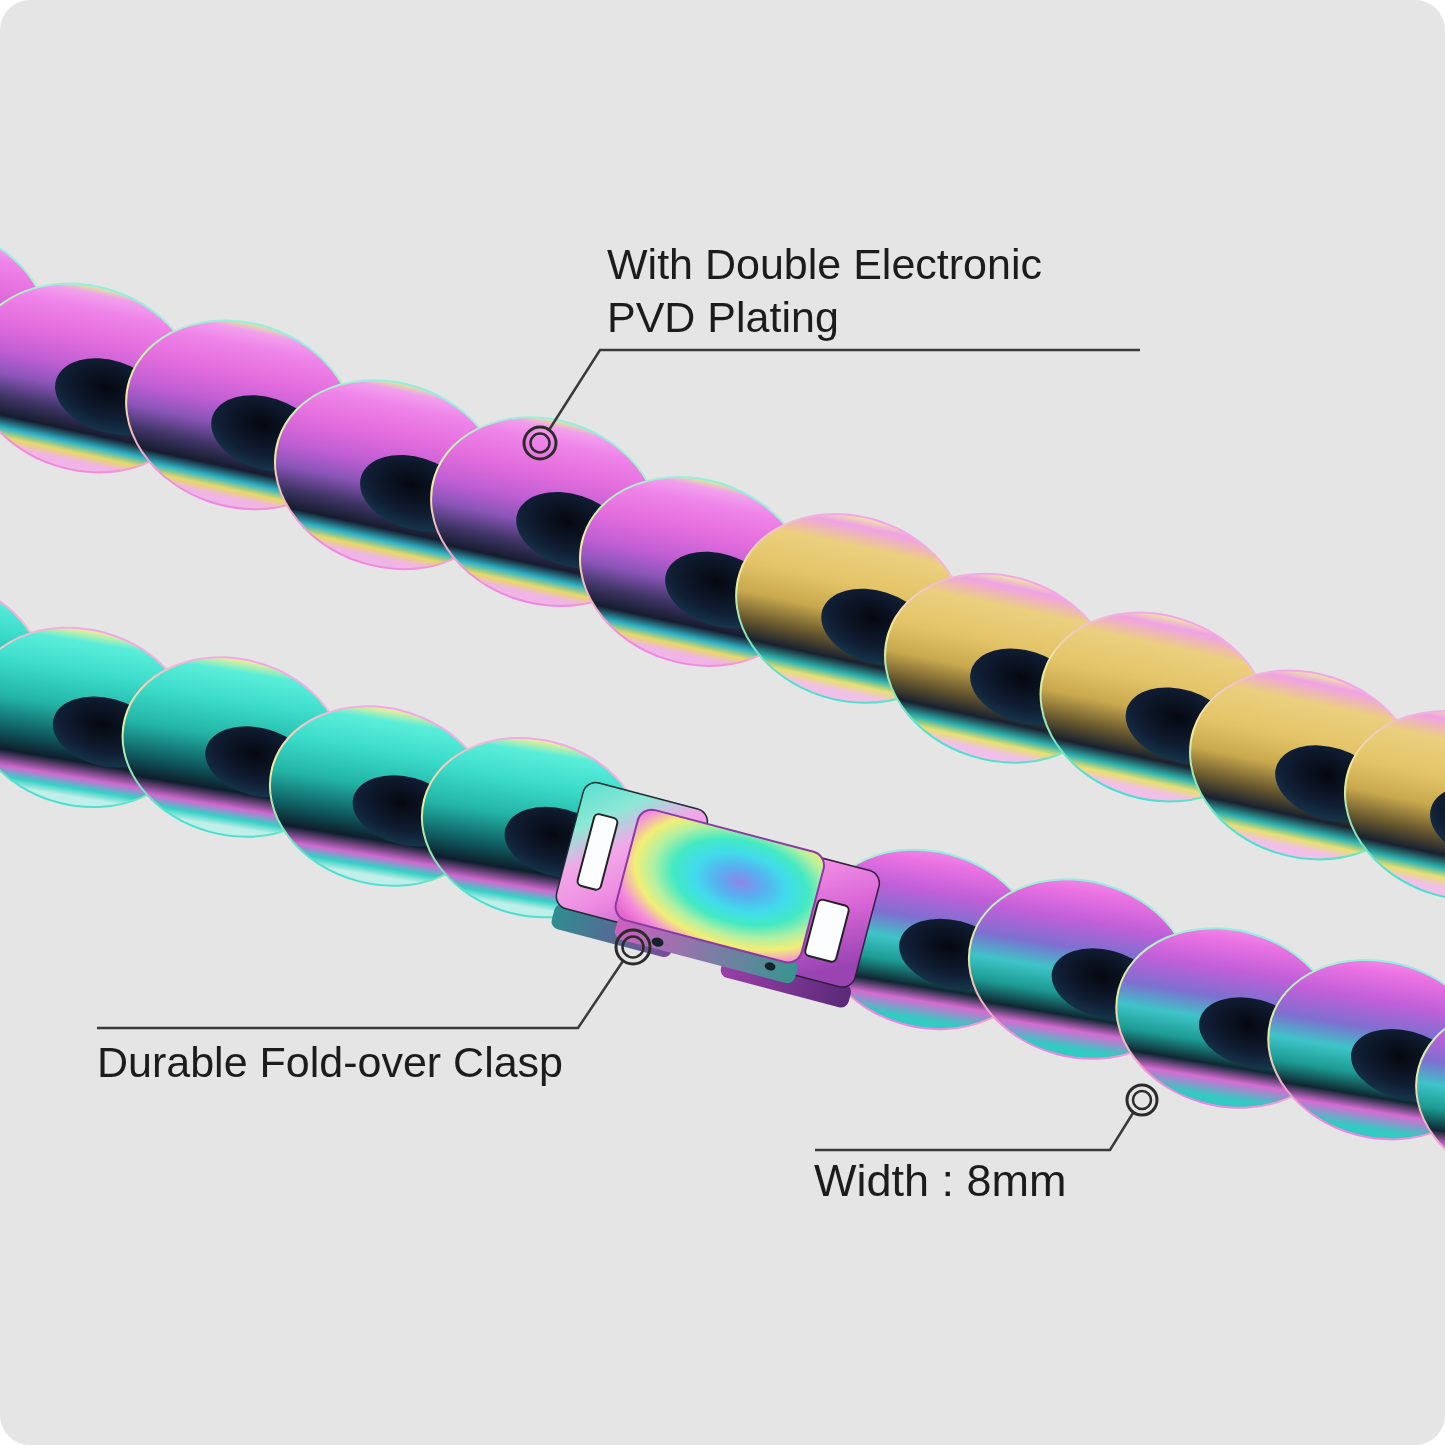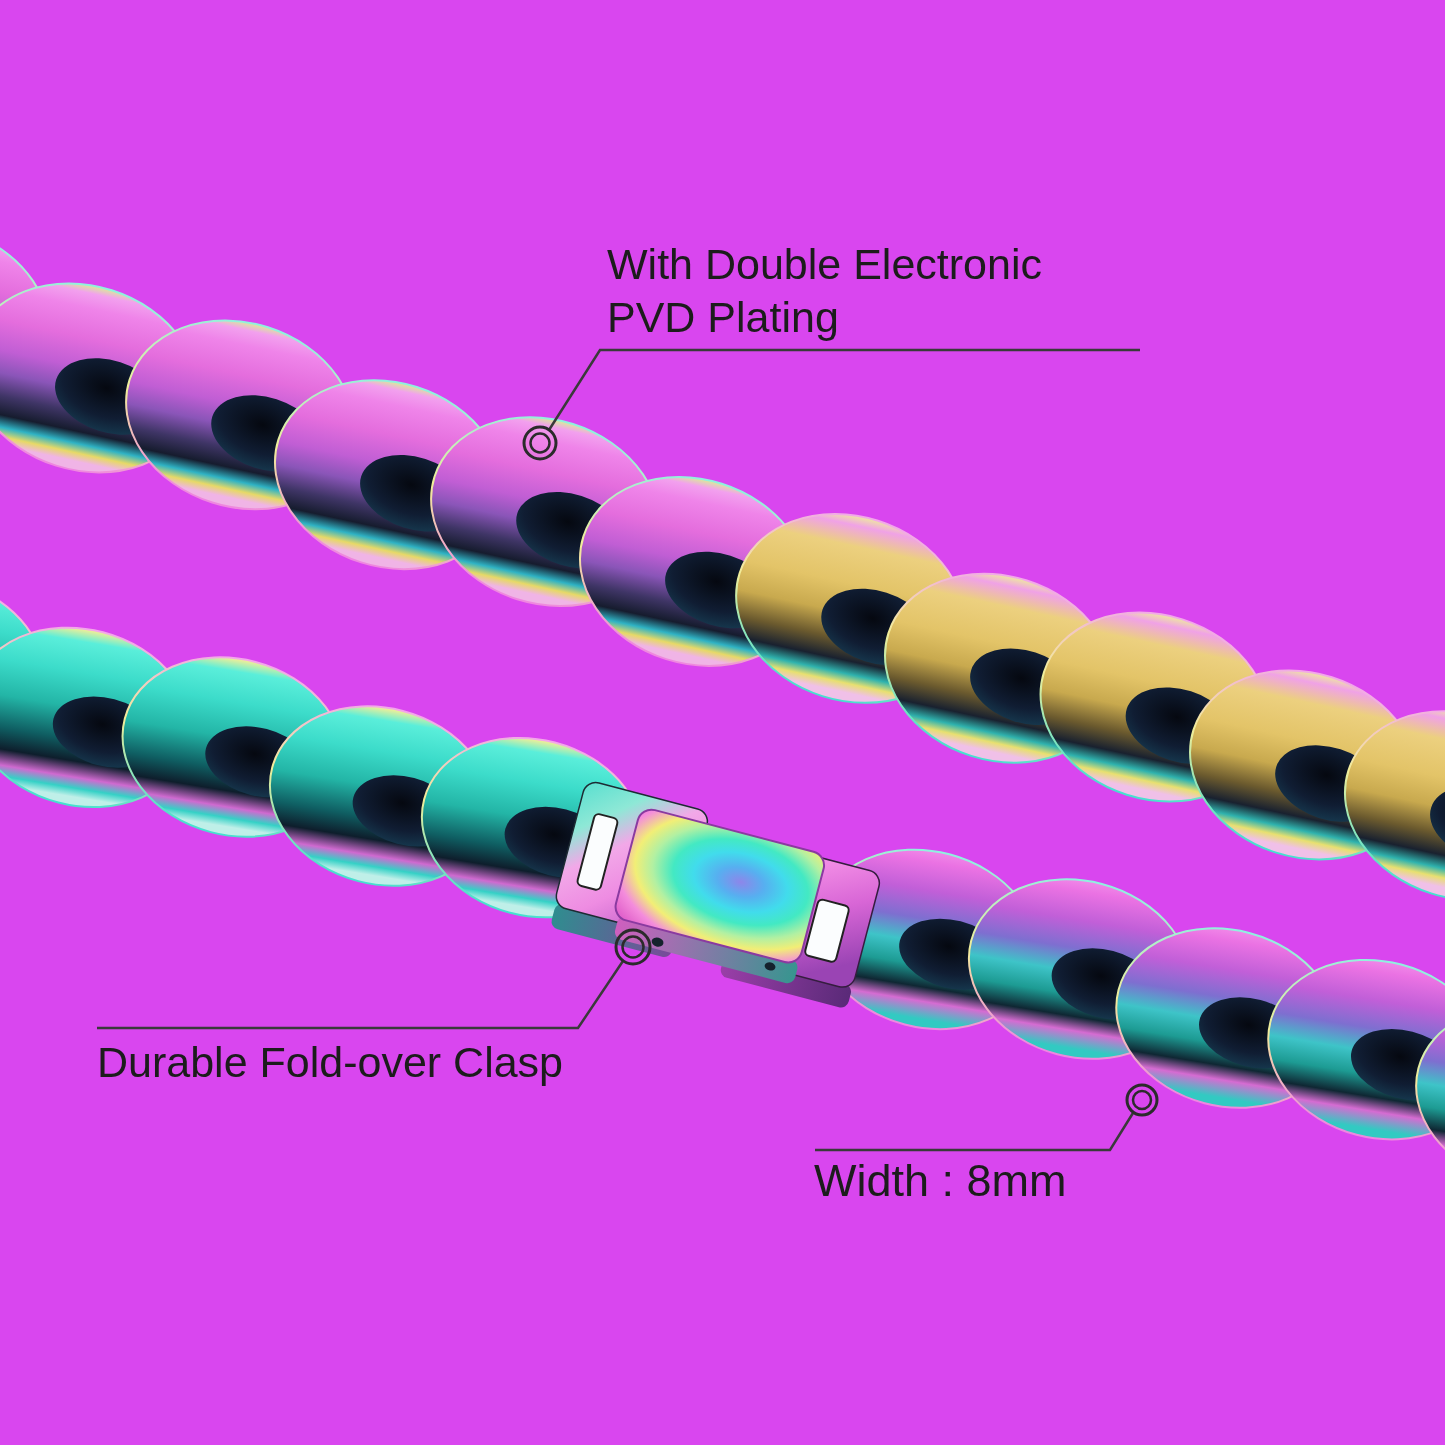--- a/index.html
+++ b/index.html
@@ -8,21 +8,22 @@
     background: #ffffff;
     width: 1445px;
     height: 1445px;
     overflow: hidden;
     font-family: "Liberation Sans", sans-serif;
   }
   #stage {
     position: relative;
     width: 1445px;
     height: 1445px;
-    background: #d946ef;
+    background: #e5e5e5;
+    border-radius: 30px;
   }
   svg { display: block; }
   text.callout {
     font-family: "Liberation Sans", sans-serif;
     font-size: 43px;
     letter-spacing: 0px;
   }
   text.callout-wide {
     font-family: "Liberation Sans", sans-serif;
     font-size: 45px;

